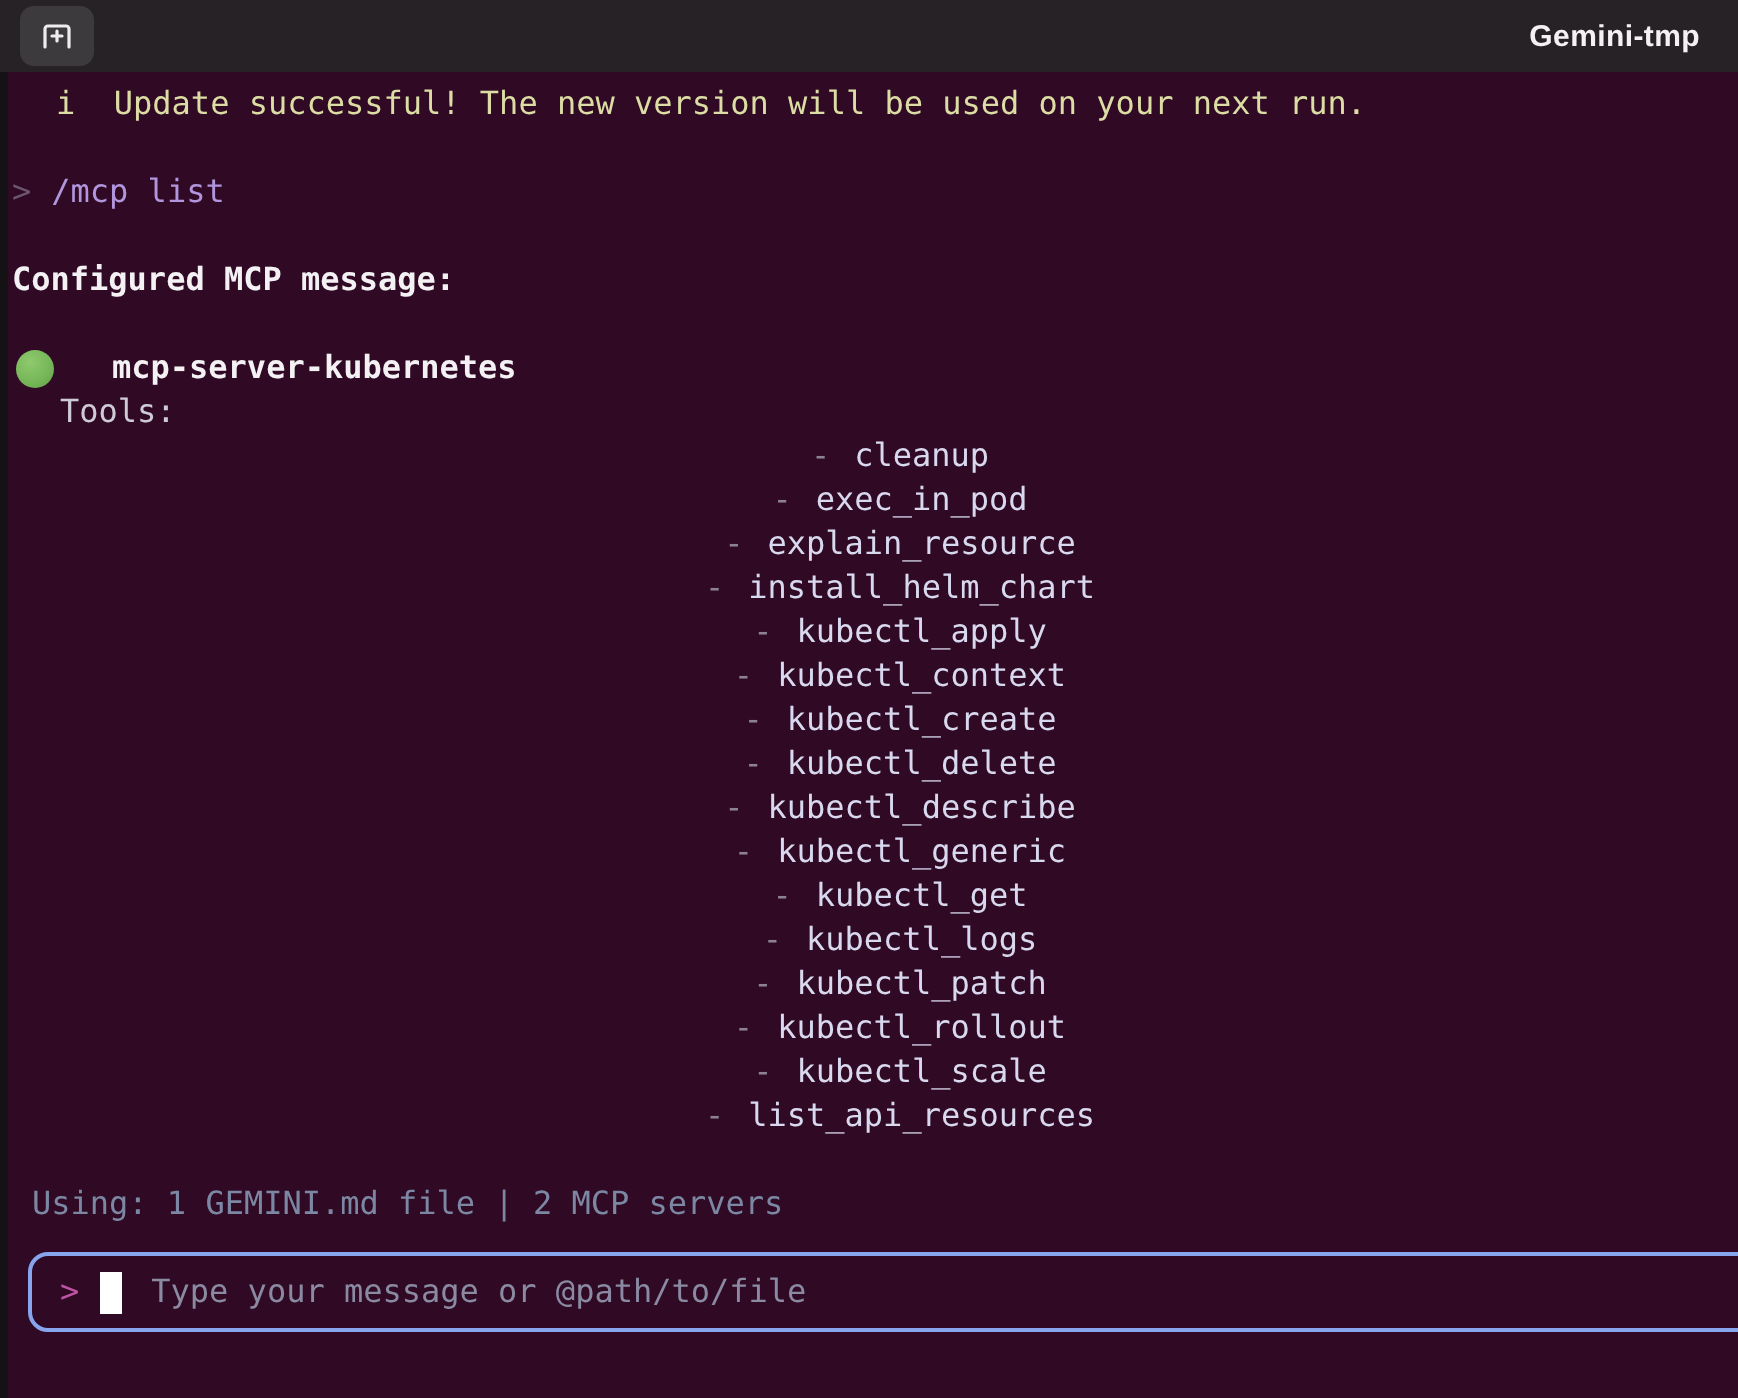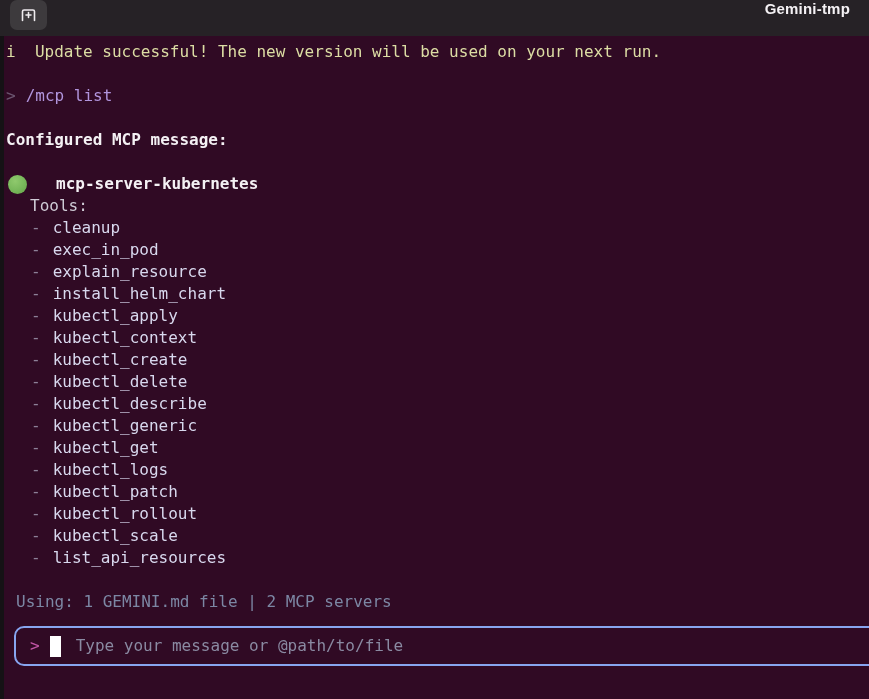--- a/index.html
+++ b/index.html
@@ -22,21 +22,21 @@
   }
   *{box-sizing:border-box;margin:0;padding:0;}
   html,body{width:869px;height:699px;overflow:hidden;}
   body{background:var(--bg);font-family:"DejaVu Sans Mono",monospace;}
 
   .window{position:relative;width:869px;height:699px;background:var(--bg);}
 
   
   .titlebar{
     height:36px;background:var(--titlebar);
-    display:flex;
+    display:flex;align-items:center;
     padding:0 19px 0 10px;position:relative;z-index:3;
   }
   .newtab{
     width:37px;height:30px;border:none;border-radius:7px;
     background:var(--btn);display:flex;align-items:center;justify-content:center;
     cursor:pointer;
   }
   .title{
     flex:1;text-align:right;color:var(--white);
     font-family:"Liberation Sans",sans-serif;font-weight:bold;font-size:15px;
@@ -46,36 +46,36 @@
   
   .screen{
     position:relative;height:663px;background:var(--bg);
     padding:5px 0 0 6px;font-size:16px;line-height:22px;color:var(--white);
   }
   .edge-strip{
     position:absolute;left:0;top:0;bottom:0;width:4px;
     background:#151215;z-index:2;
   }
   .line{height:22px;white-space:pre;}
-  .notice{color:var(--notice);}
+  .notice{color:var(--notice);margin-left:22px;}
   .cmd-prompt{color:var(--muted-prompt);margin-right:10px;}
   .cmd-text{color:var(--cmd-purple);}
   .heading{color:var(--white);font-weight:bold;}
 
   .server-line{display:flex;align-items:center;padding-left:2px;gap:20px;}
   .status-dot{
     width:19px;height:19px;border-radius:50%;flex:0 0 19px;
     background:radial-gradient(circle at 38% 32%, #8fc96d 0%, var(--green) 55%, #63a246 100%);
     margin-right:9px;
   }
   .server-name{color:var(--white);font-weight:bold;}
   .server-status{color:var(--status-text);}
 
   .tools-label{padding-left:24px;color:var(--tools-label);}
-  .tool-line{padding-left:25px;}
+  .tool-line{padding-left:25px;text-align:center;}
   .tool-dash{color:var(--dash);margin-right:12px;}
   .tool-name{color:var(--tool-text);}
 
   .context-line{padding-left:10px;color:var(--context);}
 
   
   .input-box{
     margin:13px 0 0 8px;width:868px; 
     height:40px;border:2px solid var(--input-border);border-radius:10px;
     display:flex;align-items:center;padding-left:14px;background:var(--bg);

